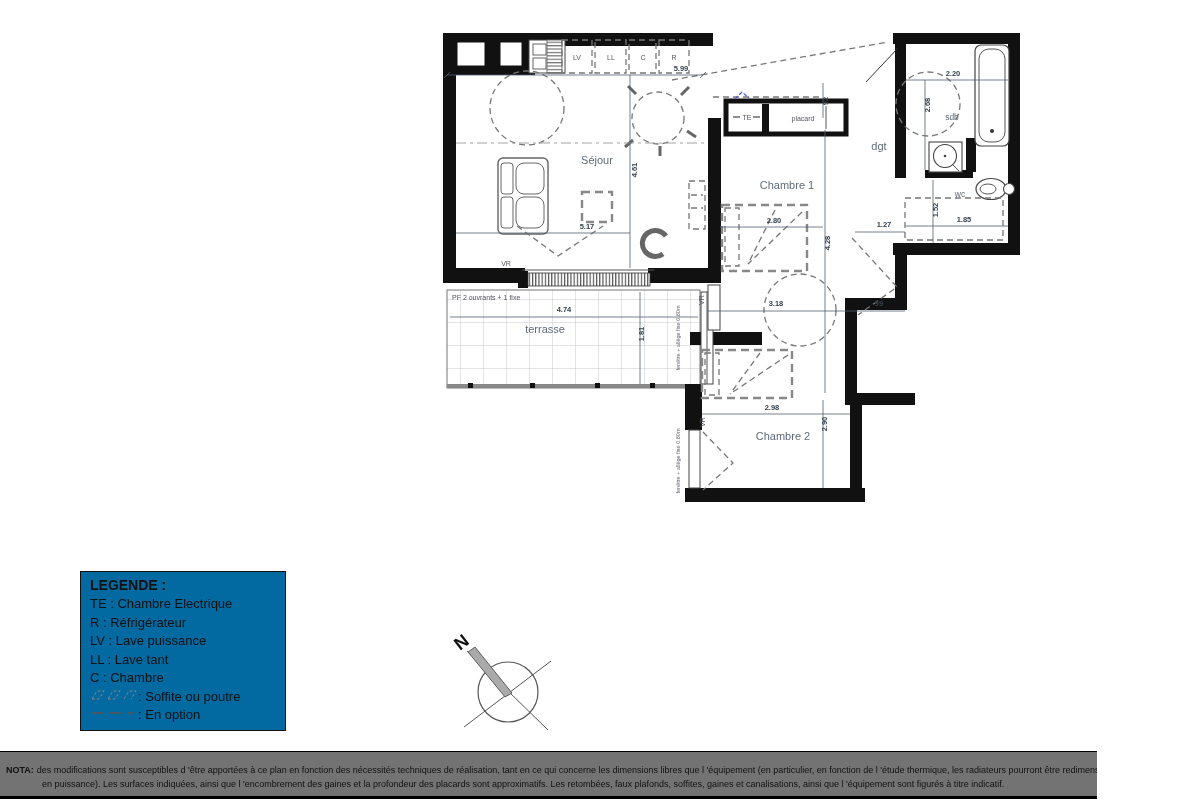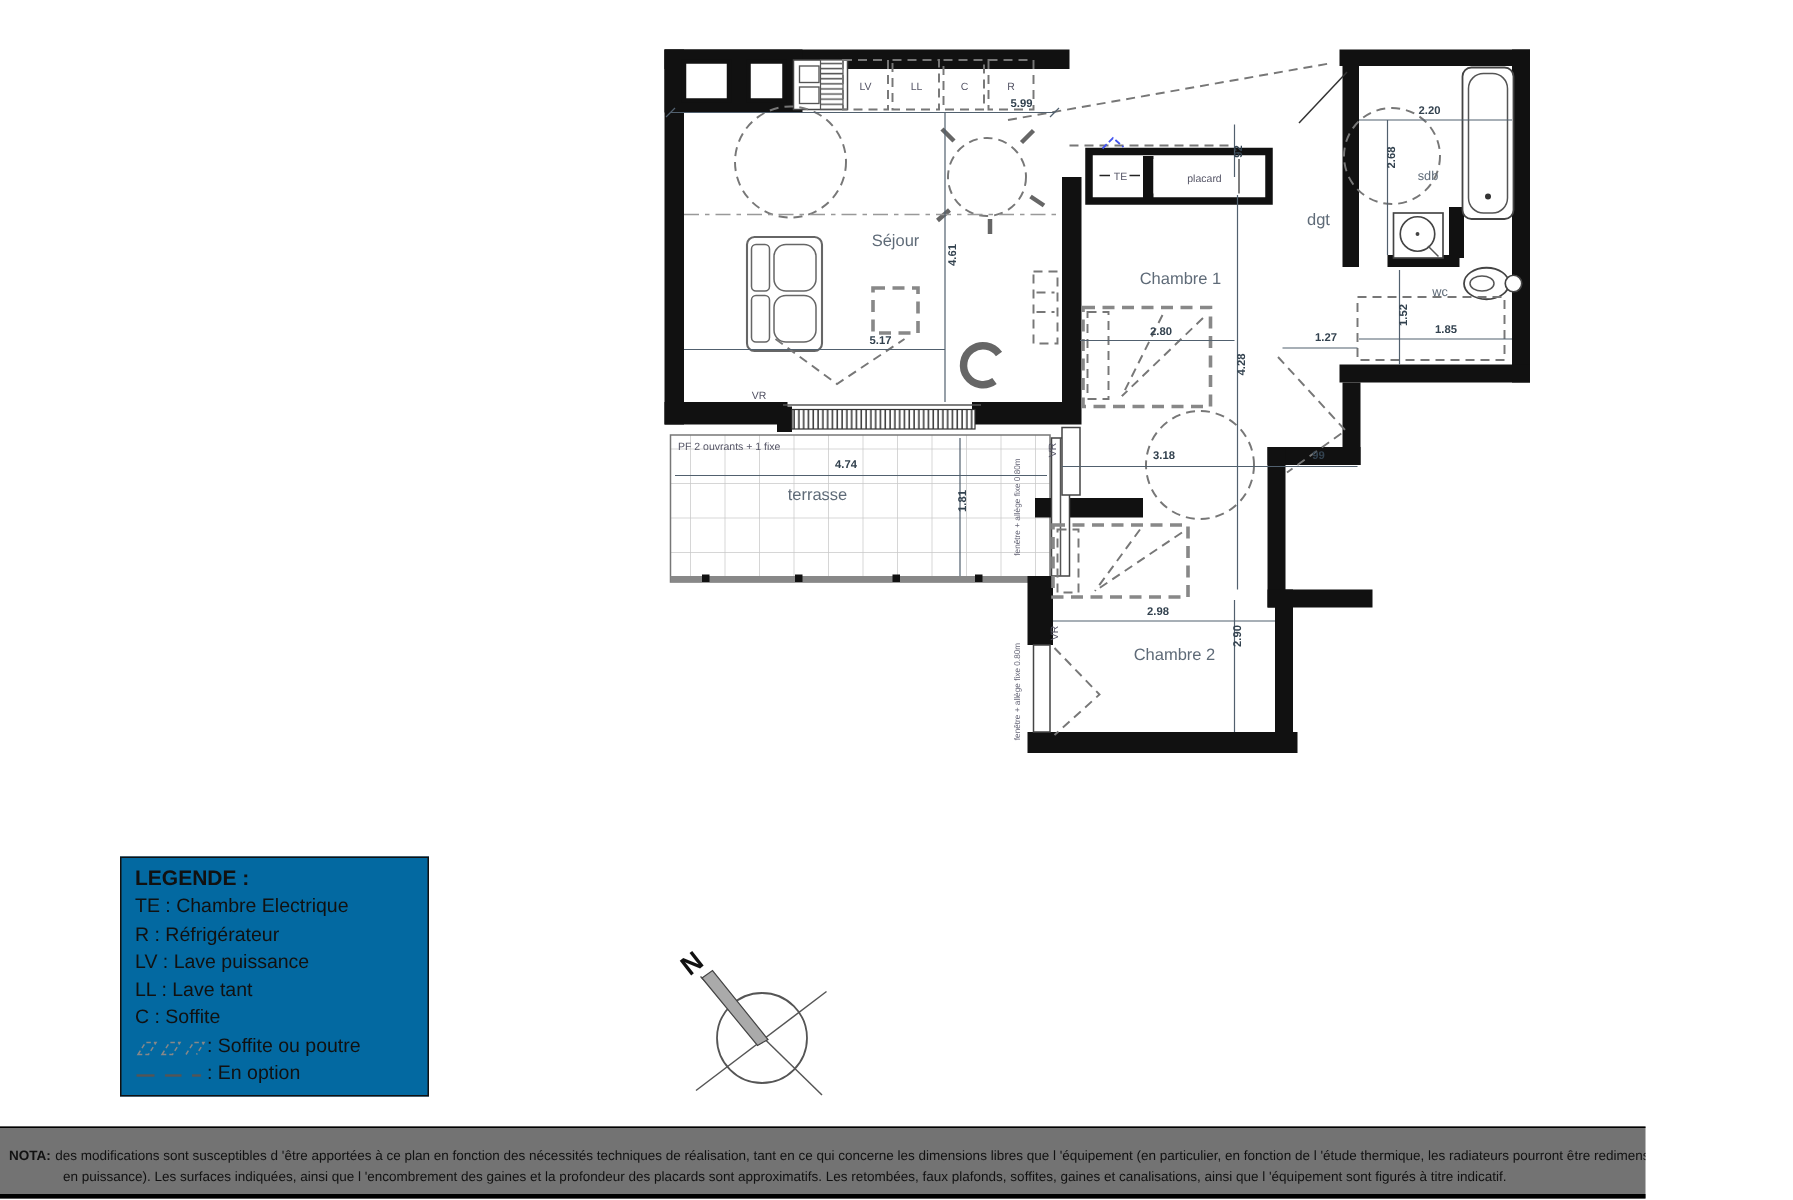--- a/index.html
+++ b/index.html
@@ -18,21 +18,21 @@
   .roomtxt{font:11px "Liberation Sans",sans-serif;fill:#5f6b78;}
   .medtxt{font:8.5px "Liberation Sans",sans-serif;fill:#5f6b78;}
   .smalltxt{font:7px "Liberation Sans",sans-serif;fill:#556;}
   .tinytxt{font:5.5px "Liberation Sans",sans-serif;fill:#667;}
   .startA{text-anchor:start;}
   
   #legend{position:absolute;left:36px;top:571px;width:186px;border:1.6px solid #111;
           background:#0369a1;padding:4px 9px 6px 9px;color:#111;margin-left:44px;}
   #legend .t{font-weight:bold;font-size:14px;line-height:19px;}
   #legend .i{font-size:13px;line-height:18.5px;white-space:nowrap;}
-  #legend .row{display:flex;align-items:flex-end;font-size:13px;line-height:18px;white-space:nowrap;}
+  #legend .row{display:flex;align-items:flex-start;font-size:13px;line-height:18px;white-space:nowrap;}
   
   #compass{position:absolute;left:450px;top:630px;}
   
   #nota{position:absolute;left:0;top:751px;width:1195px;box-sizing:border-box;
         border-top:1.5px solid #000;border-bottom:3px solid #000;
         padding:12px 6px 5px 6px;background:#737373;}
   #nota p{margin:0;font-size:9px;line-height:1.5;color:#111;
           padding-left:36px;text-indent:-36px;}
   #nota b{margin-right:3px;}
 </style>
@@ -249,21 +249,21 @@
       <text class="tinytxt" x="680" y="461" transform="rotate(-90 680 461)">fenêtre + allège fixe 0.80m</text>
     </g>
   </svg>
 
   <div id="legend">
     <div class="t">LEGENDE :</div>
     <div class="i">TE : Chambre Electrique</div>
     <div class="i">R : Réfrigérateur</div>
     <div class="i">LV : Lave puissance</div>
     <div class="i">LL : Lave tant</div>
-    <div class="i">C : Soffite</div>
+    <div class="i">C : Chambre</div>
     <div class="row">
       <svg width="48" height="14">
         <path d="M2,11 L7,3 H14 L9,11 Z" fill="none" stroke="#888" stroke-width="1" stroke-dasharray="3 2"></path>
         <path d="M18,11 L23,3 H30 L25,11 Z" fill="none" stroke="#888" stroke-width="1" stroke-dasharray="3 2"></path>
         <path d="M34,11 L39,3 H46 L41,11" fill="none" stroke="#888" stroke-width="1" stroke-dasharray="3 2"></path>
       </svg>
       <span>: Soffite ou poutre</span>
     </div>
     <div class="row">
       <svg width="48" height="14">

